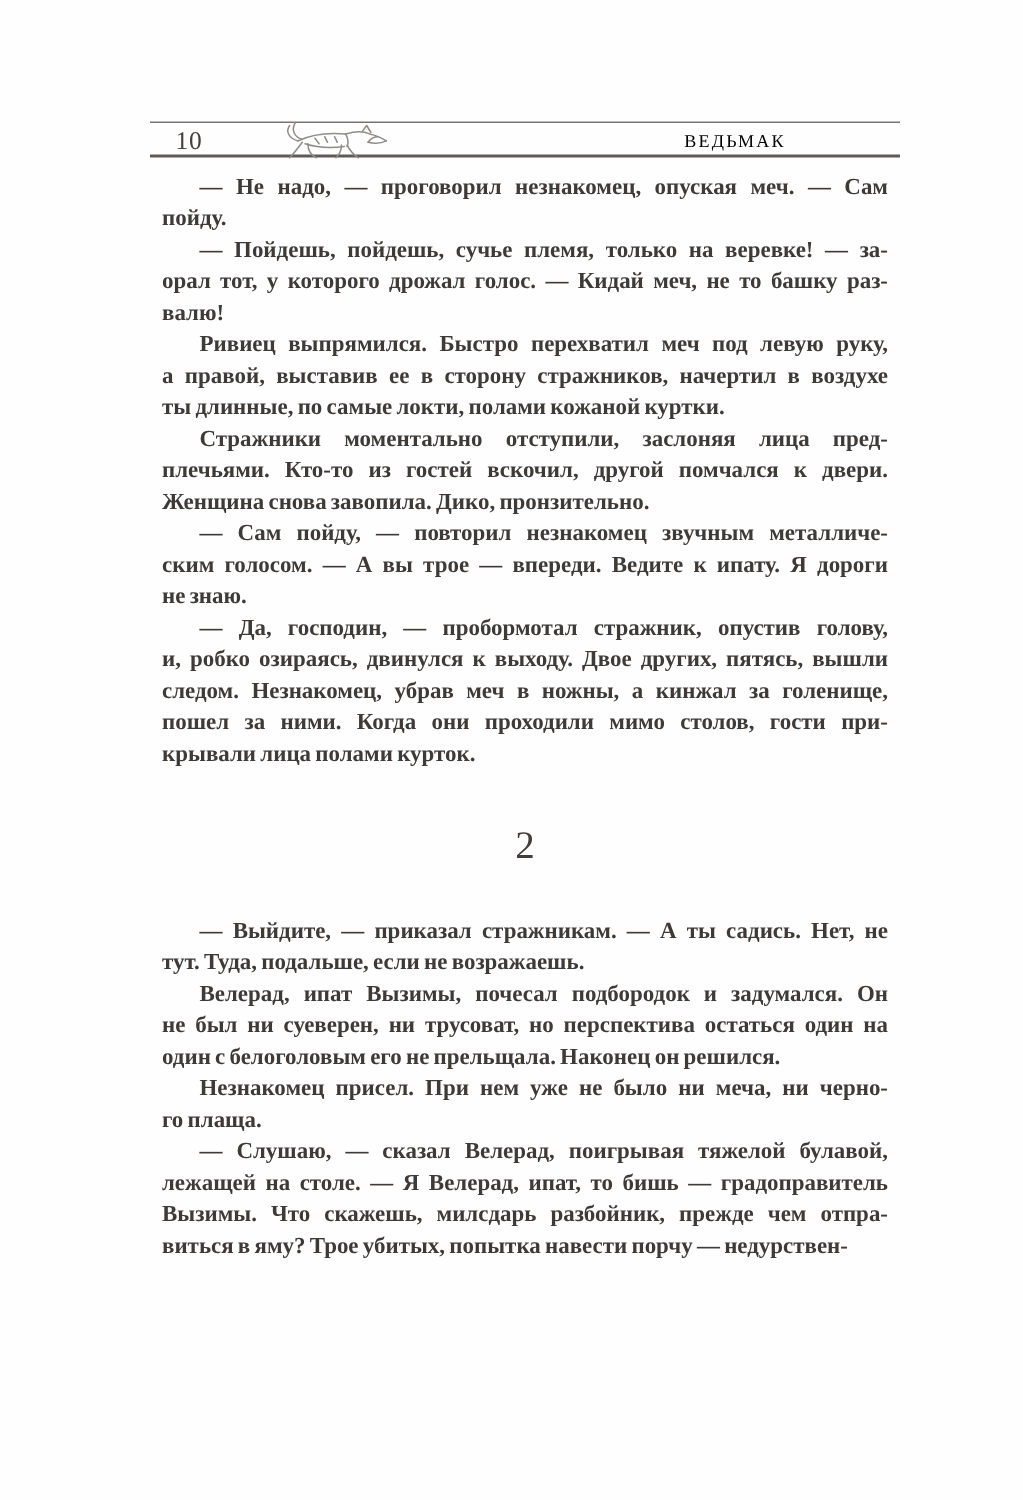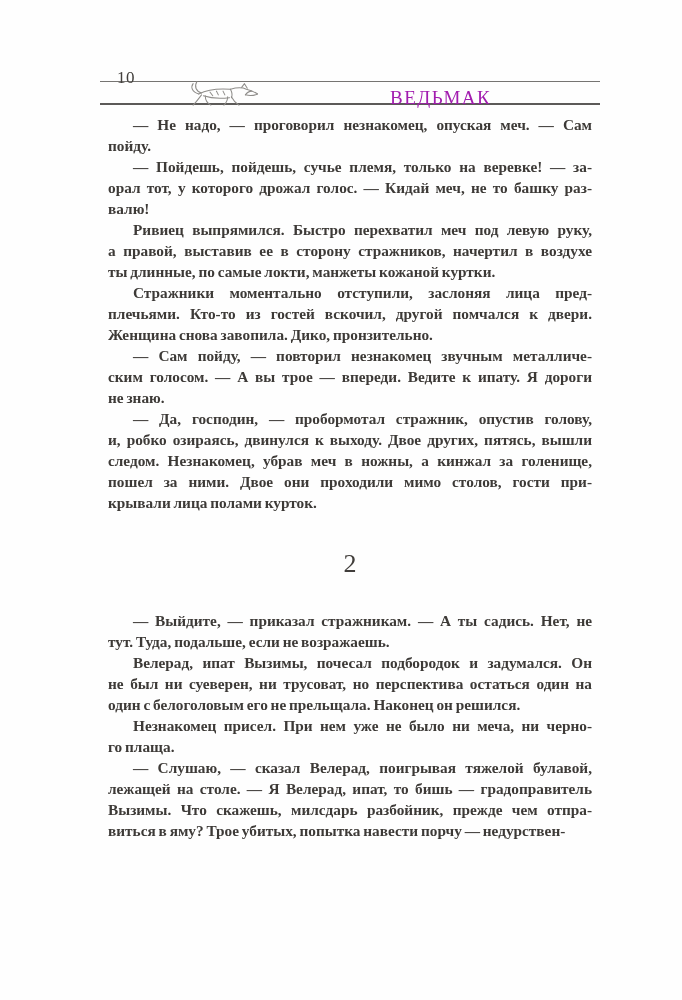--- a/index.html
+++ b/index.html
@@ -24,33 +24,33 @@
     border-top: 1.5px solid #767472;
   }
   .rule-bottom {
     position: absolute;
     left: 100px; top: 103px;
     width: 500px; height: 0;
     border-top: 2px solid #5c5a58;
   }
   .folio {
     position: absolute;
-    left: 117px; top: 68px;
+    left: 117px; top: 84px;
     font-size: 17px;
     letter-spacing: 0.5px;
     color: #43403d;
   }
   .running-title {
     position: absolute;
     left: 390px; top: 87px;
     width: 200px;
-    text-align: left;
-    font-size: 19px;
+    text-align: center;
+    font-size: 12px;
     letter-spacing: 1.5px;
-    color: #a21caf;
+    color: #000000;
   }
   .ornament {
     position: absolute;
     left: 186px; top: 79px;
     width: 74px; height: 28px;
   }
   .ornament svg { display: block; width: 100%; height: 100%; }
 
   
   .textblock {
@@ -123,37 +123,37 @@
         <div class="line final">пойду.</div>
       </div>
       <div class="para">
         <div class="line first">— Пойдешь, пойдешь, сучье племя, только на веревке! — за-</div>
         <div class="line">орал тот, у которого дрожал голос. — Кидай меч, не то башку раз-</div>
         <div class="line final">валю!</div>
       </div>
       <div class="para">
         <div class="line first">Ривиец выпрямился. Быстро перехватил меч под левую руку,</div>
         <div class="line">а правой, выставив ее в сторону стражников, начертил в воздухе</div>
-        <div class="line final">ты длинные, по самые локти, манжеты кожаной куртки.</div>
+        <div class="line final">ты длинные, по самые локти, полами кожаной куртки.</div>
       </div>
       <div class="para">
         <div class="line first">Стражники моментально отступили, заслоняя лица пред-</div>
         <div class="line">плечьями. Кто-то из гостей вскочил, другой помчался к двери.</div>
         <div class="line final">Женщина снова завопила. Дико, пронзительно.</div>
       </div>
       <div class="para">
         <div class="line first">— Сам пойду, — повторил незнакомец звучным металличе-</div>
         <div class="line">ским голосом. — А вы трое — впереди. Ведите к ипату. Я дороги</div>
         <div class="line final">не знаю.</div>
       </div>
       <div class="para">
         <div class="line first">— Да, господин, — пробормотал стражник, опустив голову,</div>
         <div class="line">и, робко озираясь, двинулся к выходу. Двое других, пятясь, вышли</div>
         <div class="line">следом. Незнакомец, убрав меч в ножны, а кинжал за голенище,</div>
-        <div class="line">пошел за ними. Двое они проходили мимо столов, гости при-</div>
+        <div class="line">пошел за ними. Когда они проходили мимо столов, гости при-</div>
         <div class="line final">крывали лица полами курток.</div>
       </div>
       <div class="section-number">2</div>
       <div class="para">
         <div class="line first">— Выйдите, — приказал стражникам. — А ты садись. Нет, не</div>
         <div class="line final">тут. Туда, подальше, если не возражаешь.</div>
       </div>
       <div class="para">
         <div class="line first">Велерад, ипат Вызимы, почесал подбородок и задумался. Он</div>
         <div class="line">не был ни суеверен, ни трусоват, но перспектива остаться один на</div>

